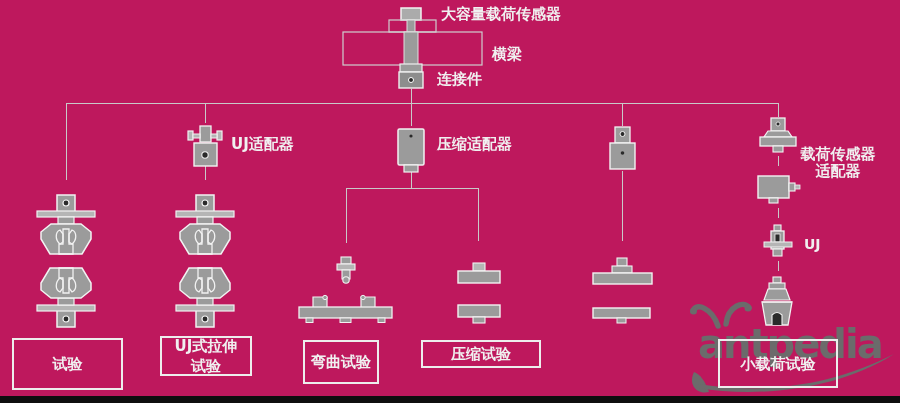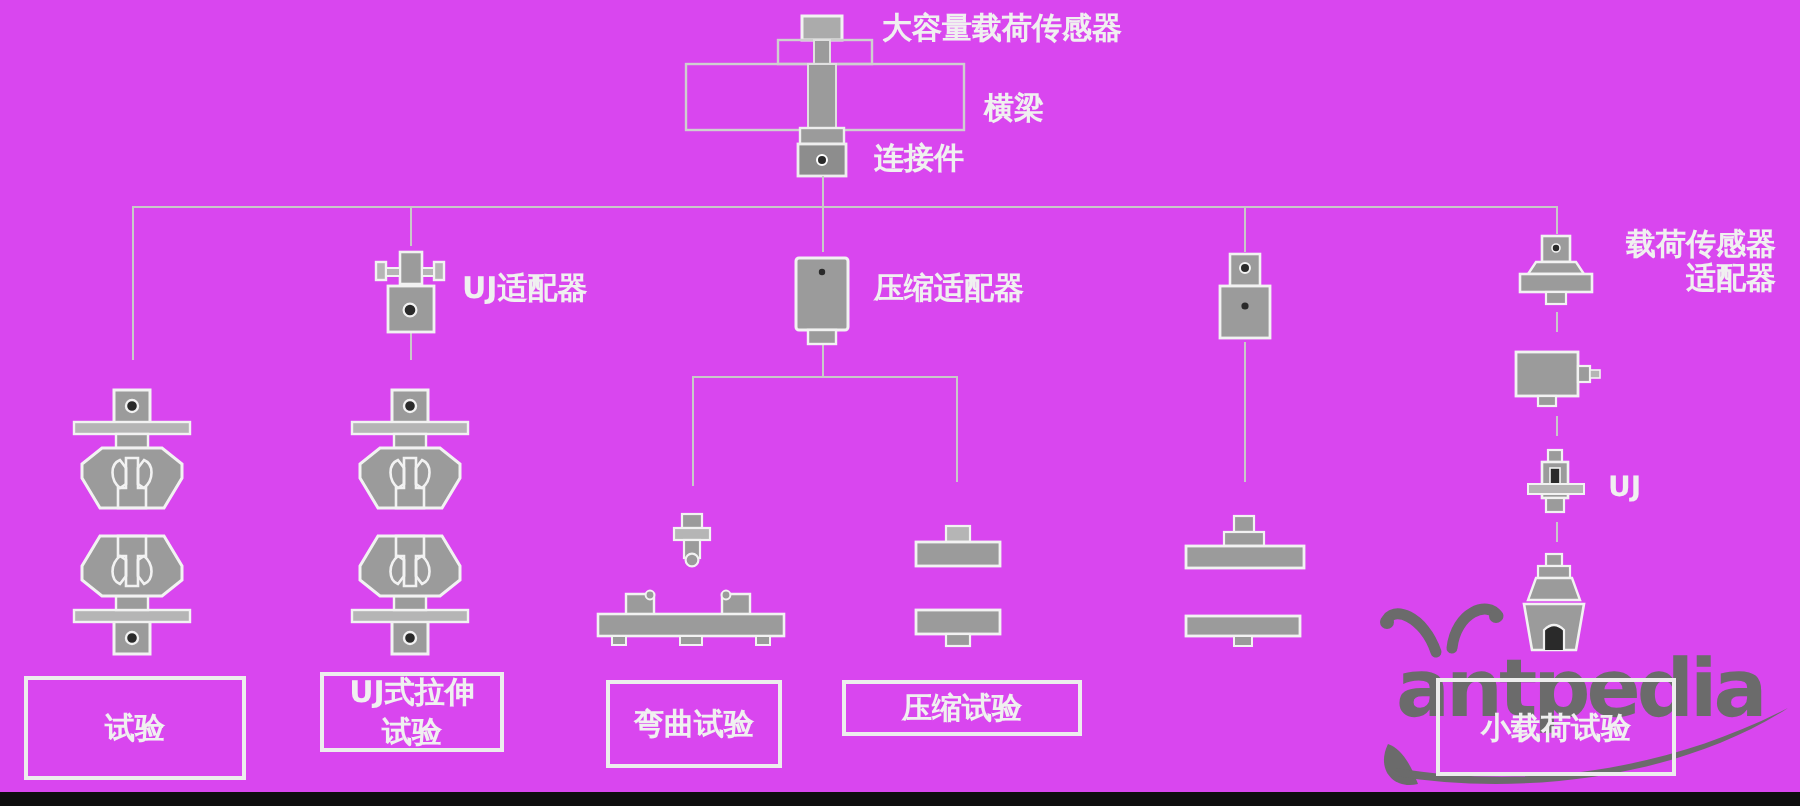--- a/index.html
+++ b/index.html
@@ -1,20 +1,20 @@
 <!DOCTYPE html>
 <html><head>
 <meta charset="utf-8">
 <style>
   html,body{margin:0;padding:0;background:#1c1c1c;}
-  #stage{position:relative;width:900px;height:403px;background:#d946ef;overflow:hidden;
+  #stage{position:relative;width:900px;height:403px;background:#be185d;overflow:hidden;
          font-family:"DejaVu Sans",sans-serif;}
   .label{position:absolute;color:#f0f0f0;font-size:15px;font-weight:bold;
          line-height:17px;white-space:nowrap;}
-  .label.center{text-align:right;white-space:normal;}
+  .label.center{text-align:center;white-space:normal;margin-top:32px;}
   .label span{display:block;}
   .vline{position:absolute;width:1px;background:#c9c9c9;}
   .hline{position:absolute;height:1px;background:#c9c9c9;}
   .icon{position:absolute;}
   .flip{transform:scaleY(-1);}
   .box{position:absolute;border:2px solid #ededed;box-sizing:border-box;
        display:flex;flex-direction:column;align-items:center;justify-content:center;
        color:#f0f0f0;font-size:15px;font-weight:bold;line-height:20px;text-align:center;z-index:6;}
   .watermark{position:absolute;z-index:4;}
   .bottomstrip{position:absolute;left:0;top:396px;width:900px;height:7px;background:#0e0e0e;}
@@ -188,21 +188,21 @@
     <text x="10" y="62" font-size="40" font-weight="bold" letter-spacing="-2" fill="#6b6b6b" font-family="DejaVu Sans, sans-serif">antpedia</text>
   </svg>
 
   <div class="box" style="left:12px;top:338px;width:111px;height:52px">
     <span>试验</span>
   </div>
   <div class="box" style="left:160px;top:336px;width:92px;height:40px">
     <span>UJ式拉伸</span>
     <span>试验</span>
   </div>
-  <div class="box" style="left:303px;top:340px;width:88px;height:44px">
+  <div class="box" style="left:303px;top:340px;width:76px;height:44px">
     <span>弯曲试验</span>
   </div>
   <div class="box" style="left:421px;top:340px;width:120px;height:28px">
     <span>压缩试验</span>
   </div>
   <div class="box" style="left:718px;top:339px;width:120px;height:49px;background:transparent">
     <span>小载荷试验</span>
   </div>
 
   <div class="bottomstrip"></div>

